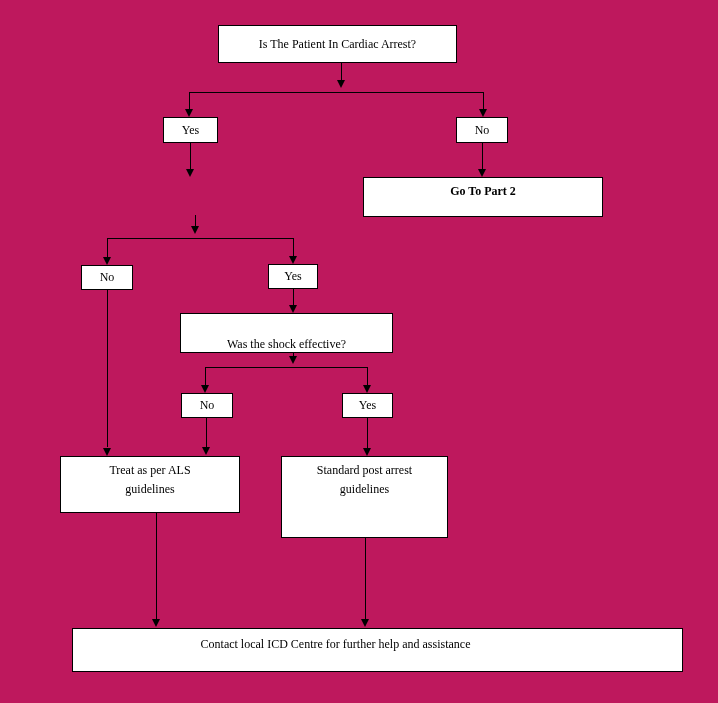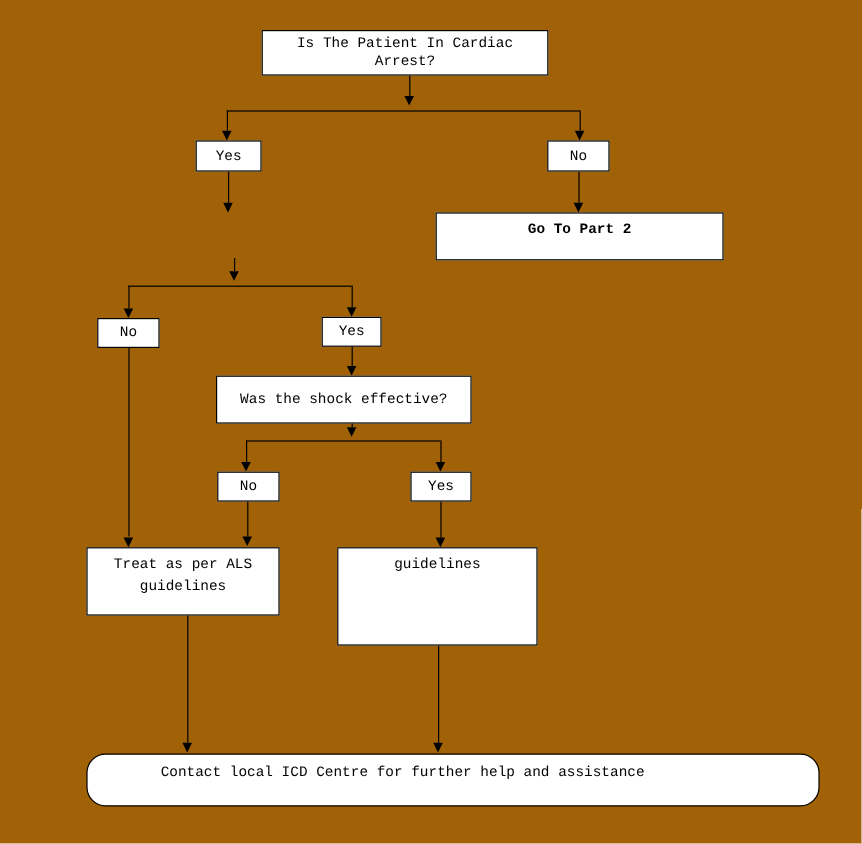--- a/index.html
+++ b/index.html
@@ -1,21 +1,21 @@
 <!DOCTYPE html>
 <html><head>
 <meta charset="utf-8">
 <style>
   html, body { margin: 0; padding: 0; background: #ffffff; }
   .canvas {
     position: relative;
     width: 718px;
     height: 703px;
-    background: #a16207;
-    font-family: Liberation Mono, monospace;
+    background: #be185d;
+    font-family: Liberation Serif, serif;
     color: #000000;
   }
   .node {
     position: absolute;
     box-sizing: border-box;
     border: 1px solid #000000;
     background: #ffffff;
     display: flex;
     justify-content: center;
     align-items: center;
@@ -30,21 +30,20 @@
   }
   .node.multi {
     line-height: 19px;
     padding-top: 4px;
   }
   .node.bold { font-weight: bold; }
   .node.block {
     display: block;
     text-align: left;
     padding-top: 8px;
-    border-radius: 16px;
   }
   .node.block .inner {
     display: block;
     width: 525px;
     text-align: center;
   }
   .mline { display: block; }
   .vline {
     position: absolute;
     width: 1px;
@@ -111,21 +110,21 @@
   <div class="node" style="left:268px; top:264px; width:50px; height:25px;">
     <span>Yes</span>
   </div>
 
   <div class="vline" style="left:107px; top:290px; height:157px;"></div>
   <div class="arrow-down" style="left:102.5px; top:448px;"></div>
 
   <div class="vline" style="left:293px; top:289px; height:16px;"></div>
   <div class="arrow-down" style="left:288.5px; top:305px;"></div>
 
-  <div class="node" style="left:180px; top:313px; width:213px; height:40px;">
+  <div class="node" style="left:180px; top:313px; width:213px; height:40px;align-items:flex-end;">
     <span>Was the shock effective?</span>
   </div>
 
   <div class="vline" style="left:293px; top:353px; height:3px;"></div>
   <div class="arrow-down" style="left:288.5px; top:356px;"></div>
   <div class="hline" style="left:205px; top:367px; width:162px;"></div>
   <div class="vline" style="left:205px; top:367px; height:18px;"></div>
   <div class="arrow-down" style="left:200.5px; top:385px;"></div>
   <div class="vline" style="left:367px; top:367px; height:18px;"></div>
   <div class="arrow-down" style="left:362.5px; top:385px;"></div>
@@ -135,28 +134,29 @@
   </div>
   <div class="node" style="left:342px; top:393px; width:51px; height:25px;">
     <span>Yes</span>
   </div>
 
   <div class="vline" style="left:206px; top:418px; height:29px;"></div>
   <div class="arrow-down" style="left:201.5px; top:447px;"></div>
   <div class="vline" style="left:367px; top:418px; height:30px;"></div>
   <div class="arrow-down" style="left:362.5px; top:448px;"></div>
 
-  <div class="node top-align multi" style="left:72px; top:456px; width:161px; height:57px;">
+  <div class="node top-align multi" style="left:60px; top:456px; width:180px; height:57px;">
     <span>
       <span class="mline">Treat as per ALS</span>
       <span class="mline">guidelines</span>
     </span>
   </div>
   <div class="node top-align multi" style="left:281px; top:456px; width:167px; height:82px;">
     <span>
+      <span class="mline">Standard post arrest</span>
       <span class="mline">guidelines</span>
     </span>
   </div>
 
   <div class="vline" style="left:156px; top:513px; height:106px;"></div>
   <div class="arrow-down" style="left:151.5px; top:619px;"></div>
   <div class="vline" style="left:365px; top:538px; height:81px;"></div>
   <div class="arrow-down" style="left:360.5px; top:619px;"></div>
 
   <div class="node block" style="left:72px; top:628px; width:611px; height:44px;">

